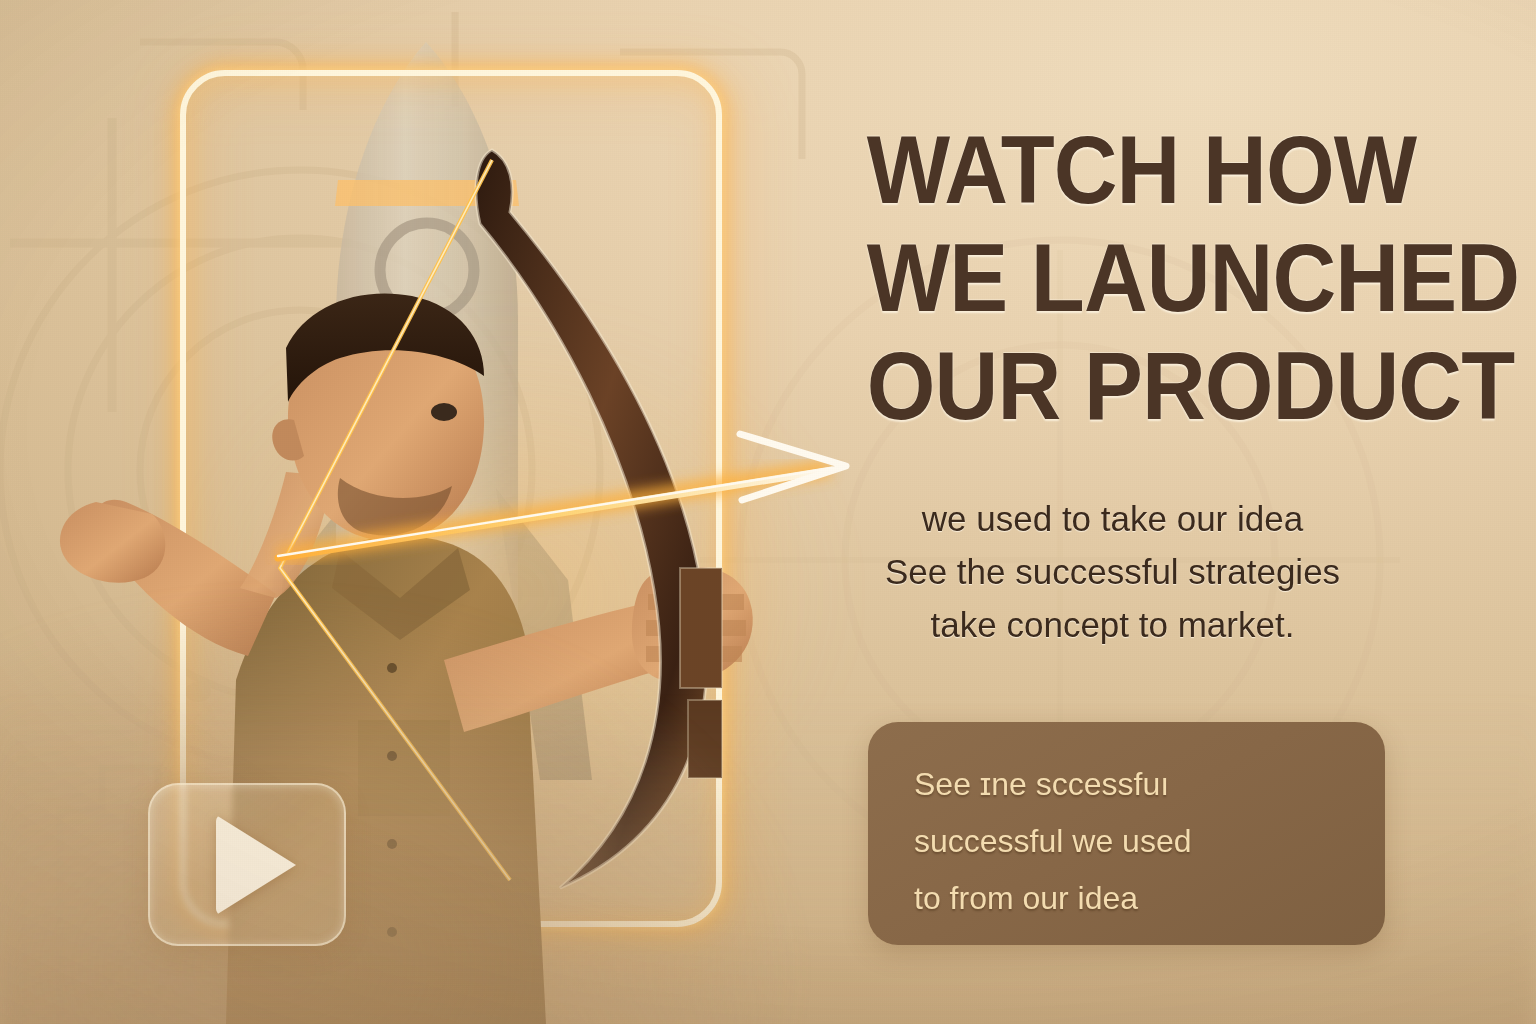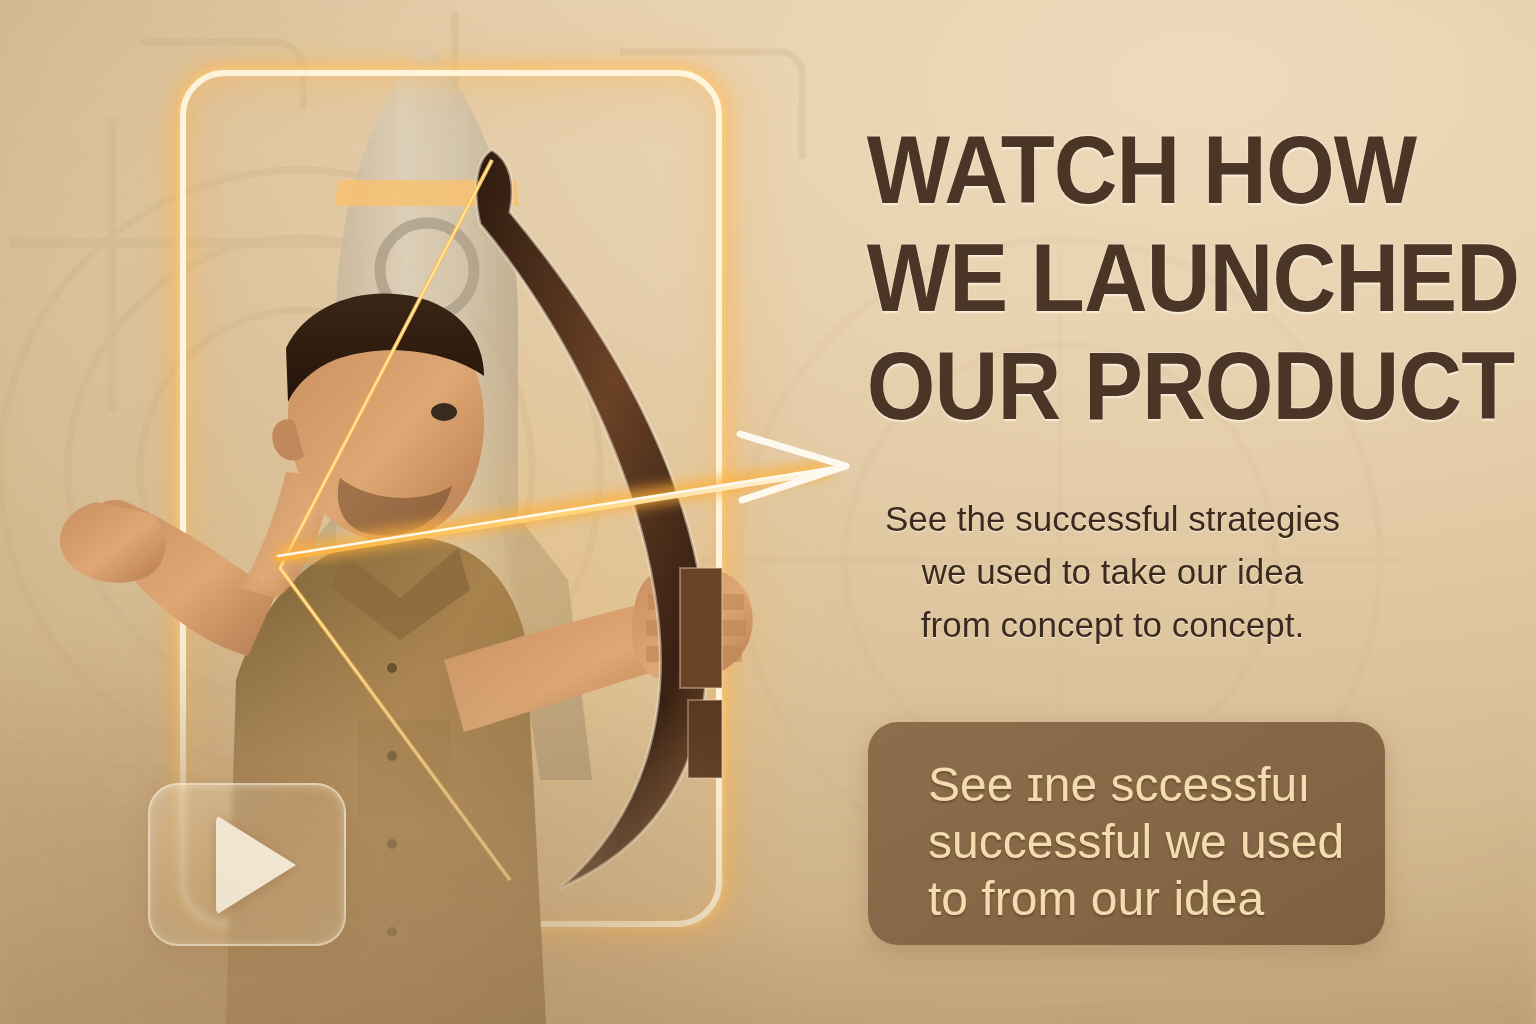--- a/index.html
+++ b/index.html
@@ -119,24 +119,23 @@
   .subhead .sh-line{display:block;white-space:nowrap;}
 
   .card{
     position:absolute;left:48px;top:722px;width:517px;height:223px;
     border-radius:30px;
     background:linear-gradient(150deg,#8d6d4c 0%, #876747 48%, #7e6041 100%);
     box-shadow:0 8px 26px rgba(110,74,38,.22);
   }
   .card-text{
     position:absolute;left:46px;top:34px;width:440px;
-    font-size:48px;line-height:57px;
+    font-size:32px;line-height:57px;
     color:#f3dcb0;
     text-shadow:0 2px 2px rgba(70,46,22,.45);
-    margin-left:14px;
   }
   .card-text .cd-line{display:block;white-space:nowrap;}
 </style>
 </head>
 <body>
 
 <div class="stage">
 
   <div class="bg-base"></div>
 
@@ -275,23 +274,23 @@
 
   <div class="right-col">
 
     <div class="headline">
       <span class="hl-line">WATCH HOW</span>
       <span class="hl-line">WE LAUNCHED</span>
       <span class="hl-line">OUR PRODUCT</span>
     </div>
 
     <div class="subhead">
+      <span class="sh-line">we used to take our idea</span>
       <span class="sh-line">See the successful strategies</span>
-      <span class="sh-line">we used to take our idea</span>
-      <span class="sh-line">from concept to concept.</span>
+      <span class="sh-line">take concept to market.</span>
     </div>
 
     <div class="card">
       <div class="card-text">
         <span class="cd-line">See ɪne sccessfuı</span>
         <span class="cd-line">successful we used</span>
         <span class="cd-line">to from our idea</span>
       </div>
     </div>
 

